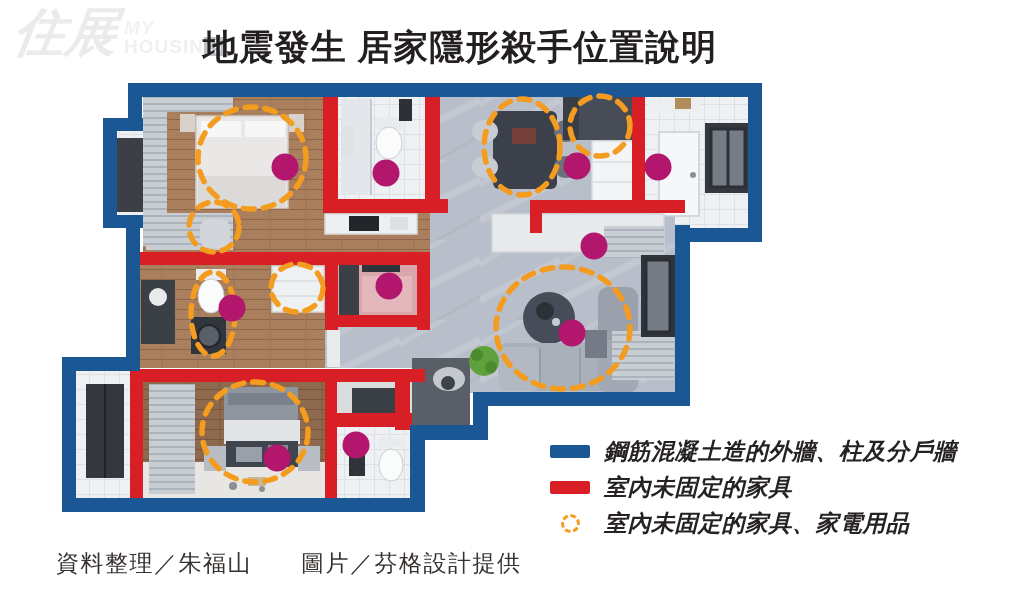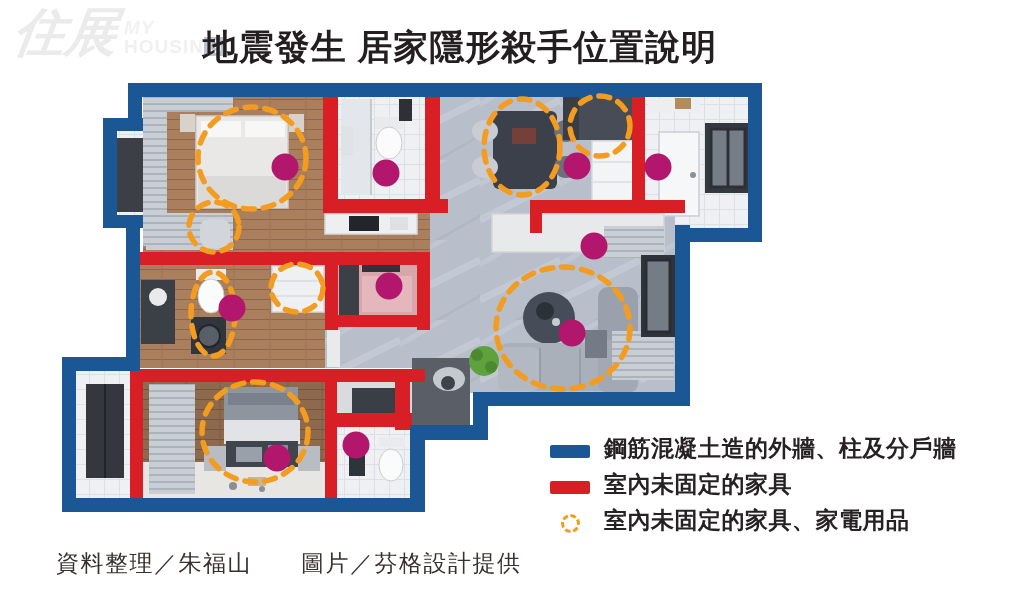--- a/index.html
+++ b/index.html
@@ -9,21 +9,21 @@
   .title{position:absolute;left:110px;top:24px;width:700px;text-align:center;
          font-size:35px;font-weight:bold;color:#231f20;letter-spacing:1px;white-space:nowrap;}
   .logo{position:absolute;left:14px;top:2px;display:flex;align-items:flex-start;}
   .logo-cjk{font-family:"DejaVu Serif",serif;font-style:italic;font-weight:bold;
             font-size:52px;line-height:60px;color:#ebebeb;transform:skewX(-8deg);}
   .logo-en{margin-left:6px;margin-top:16px;line-height:19px;}
   .logo-my{font-size:19px;font-weight:800;font-style:italic;color:#f2f2f2;letter-spacing:1px;}
   .logo-housing{font-size:19px;font-weight:800;color:#f0f0f0;letter-spacing:1px;}
   .logo-gbox{display:inline-block;background:#bcc3c9;color:#ffffff;padding:0 3px;}
   .legend{position:absolute;left:548px;top:433px;}
-  .legend-row{display:flex;height:36px;}
+  .legend-row{display:flex;align-items:center;height:36px;font-style:italic;}
   .legend-swatch-col{width:44px;display:flex;justify-content:center;align-items:center;flex:0 0 44px;}
   .sw-bar{width:40px;height:13px;border-radius:2px;}
   .sw-bar.concrete{background:#1a5794;}
   .sw-bar.brick{background:#d81f25;}
   .sw-dashed{width:13px;height:13px;border:3px dashed #f39c1f;border-radius:50%;}
   .sw-dot{width:25px;height:25px;border-radius:50%;background:#ae176d;}
   .legend-label{font-size:23px;font-weight:bold;color:#262223;letter-spacing:.5px;
                 margin-left:12px;white-space:nowrap;}
   .credits{position:absolute;left:56px;top:548px;font-size:23px;font-weight:normal;
            color:#36312e;letter-spacing:1.5px;white-space:nowrap;}

